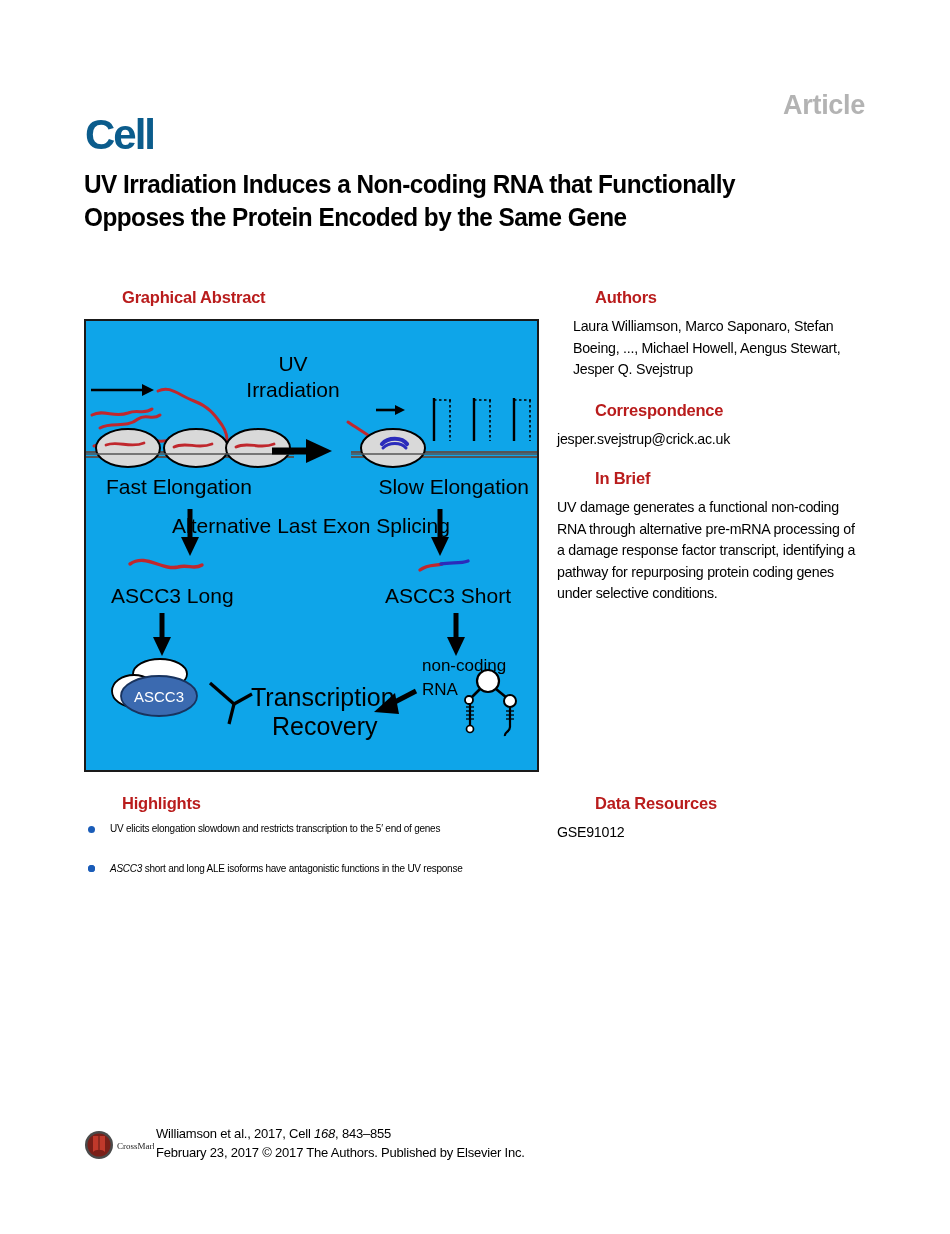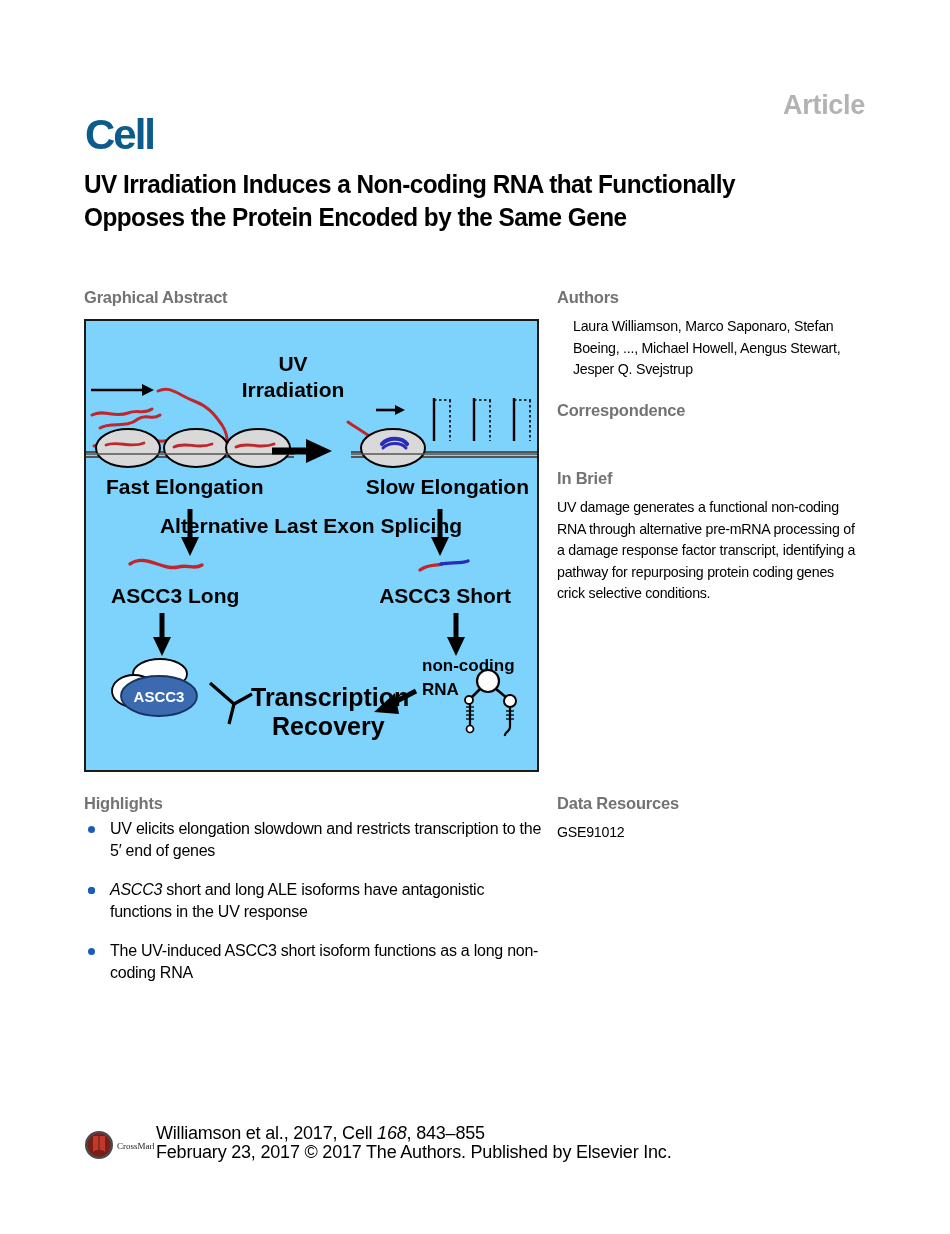--- a/index.html
+++ b/index.html
@@ -58,22 +58,23 @@
     color: #000;
     transform: scaleX(0.955);
     transform-origin: left top;
   }
 
   
   .sec-head {
     position: absolute;
     font-size: 16.5px;
     font-weight: bold;
-    color: #737373;
+    color: #b91c1c;
     letter-spacing: -0.2px;
+    margin-left: 38px;
   }
 
   #h-graphical { left: 84px; top: 270px; }
   #h-highlights { left: 84px; top: 776px; }
   #h-authors { left: 557px; top: 270px; text-align: right; }
   #h-correspondence { left: 557px; top: 383px; }
   #h-inbrief { left: 557px; top: 451px; }
   #h-dataresources { left: 557px; top: 776px; }
 
   
@@ -95,21 +96,21 @@
   .highlights {
     position: absolute;
     left: 84px;
     top: 800px;
     width: 460px;
   }
   .hl-item {
     position: relative;
     padding-left: 26px;
     margin-bottom: 18px;
-    font-size: 16px;
+    font-size: 10px;
     line-height: 21.5px;
     letter-spacing: -0.25px;
   }
   .hl-item .bullet {
     position: absolute;
     left: 4px;
     top: 7.5px;
     width: 7px;
     height: 7px;
     border-radius: 50%;
@@ -118,33 +119,32 @@
   .hl-item i { font-style: italic; }
 
   
   .ga-box {
     position: absolute;
     left: 84px;
     top: 301px;
     width: 455px;
     height: 453px;
     border: 2px solid #1a1a1a;
-    background: #7dd3fc;
+    background: #0ea5e9;
     box-sizing: border-box;
     overflow: hidden;
-    font-weight: bold;
   }
   .ga-svg { display: block; width: 100%; height: 100%; }
 
   
   .footer-cite {
     position: absolute;
     left: 156px;
     top: 1106px;
-    font-size: 18px;
+    font-size: 13px;
     line-height: 19px;
     letter-spacing: -0.2px;
     color: #000;
   }
   .footer-cite .doi { color: #2e8ccf; }
   .footer-cite i { font-style: italic; }
 
   .crossmark {
     position: absolute;
     left: 84px;
@@ -358,33 +358,30 @@
       <span class="bullet"></span>
       <span>UV elicits elongation slowdown and restricts transcription to the 5′ end of genes</span>
     </div>
     <div class="hl-item">
       <span class="bullet"></span>
     </div>
     <div class="hl-item">
       <span class="bullet"></span>
       <i>ASCC3</i><span> short and long ALE isoforms have antagonistic functions in the UV response</span>
     </div>
-    <div class="hl-item">
-      <span class="bullet"></span>
-      <span>The UV-induced ASCC3 short isoform functions as a long non-coding RNA</span>
-    </div>
   </div>
 
   <div class="sec-head" id="h-authors">Authors</div>
   <div class="rcol-text" id="authors-list">Laura Williamson, Marco Saponaro, Stefan Boeing, ..., Michael Howell, Aengus Stewart, Jesper Q. Svejstrup</div>
 
   <div class="sec-head" id="h-correspondence">Correspondence</div>
+  <div class="rcol-text" id="corr-email">jesper.svejstrup@crick.ac.uk</div>
 
   <div class="sec-head" id="h-inbrief">In Brief</div>
-  <div class="rcol-text" id="inbrief-text">UV damage generates a functional non-coding RNA through alternative pre-mRNA processing of a damage response factor transcript, identifying a pathway for repurposing protein coding genes crick selective conditions.</div>
+  <div class="rcol-text" id="inbrief-text">UV damage generates a functional non-coding RNA through alternative pre-mRNA processing of a damage response factor transcript, identifying a pathway for repurposing protein coding genes under selective conditions.</div>
 
   <div class="sec-head" id="h-dataresources">Data Resources</div>
   <div class="rcol-text" id="data-res-val">GSE91012</div>
 
   <div class="crossmark">
     <svg viewBox="0 0 70 34" width="70" height="34" xmlns="http://www.w3.org/2000/svg">
       <circle cx="15" cy="17" r="14" fill="#4a4a4a"></circle>
       <circle cx="15" cy="17" r="11.5" fill="#7a1f18"></circle>
       <path d="M9,8 h12 v16 c-2.5,-3 -9.5,-3 -12,0 z" fill="#c0392b"></path>
       <rect x="14" y="8" width="2" height="14" fill="#8e2a20"></rect>

